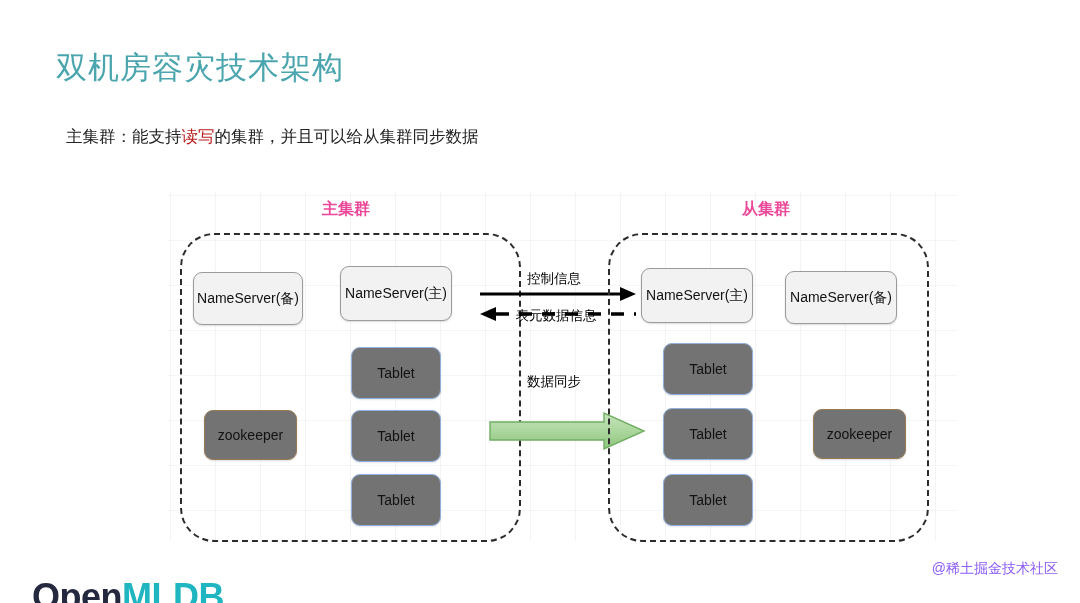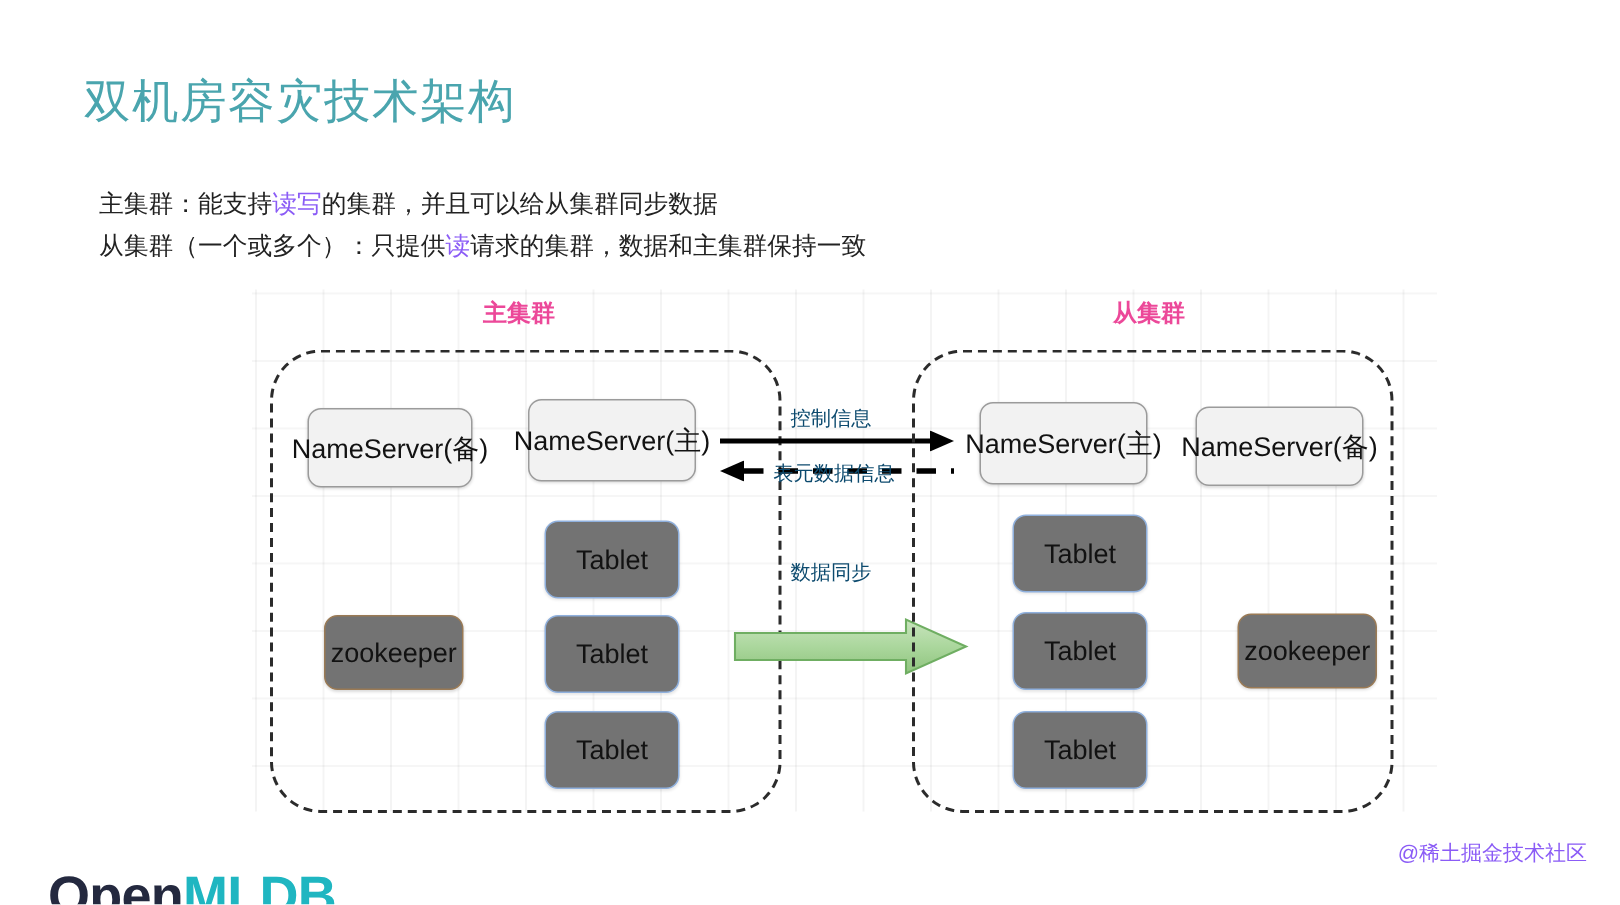--- a/index.html
+++ b/index.html
@@ -34,21 +34,21 @@
   #body-text {
     position: absolute;
     left: 66px;
     top: 122px;
     font-size: 16.5px;
     line-height: 28px;
     color: #222222;
     white-space: nowrap;
   }
   #body-text .hl {
-    color: #8b5cf6;
+    color: #b91c1c;
   }
 
   
   #diagram {
     position: absolute;
     left: 168px;
     top: 193px;
     width: 790px;
     height: 348px;
   }
@@ -82,25 +82,24 @@
   }
 
   
   .node {
     position: absolute;
     box-sizing: border-box;
     display: flex;
     align-items: center;
     justify-content: center;
     border-radius: 9px;
-    font-size: 18px;
+    font-size: 14px;
     color: #121212;
     text-align: center;
     white-space: nowrap;
-    margin-left: 12px;
   }
   .node.nameserver {
     background: #f2f2f2;
     border: 1.4px solid #9b9b9b;
     box-shadow: 0 1px 2px rgba(0,0,0,0.14);
   }
   .node.tablet {
     background: #737373;
     border: 1.4px solid #8fb0dd;
     box-shadow: 0 1px 2px rgba(0,0,0,0.10);
@@ -108,21 +107,21 @@
   .node.zookeeper {
     background: #737373;
     border: 1.4px solid #9a7a55;
     box-shadow: 0 1px 2px rgba(0,0,0,0.14);
   }
 
   
   .flow-label {
     position: absolute;
     font-size: 13.5px;
-    color: #0c4a6e;
+    color: #000000;
     white-space: nowrap;
     transform: translateX(-50%);
   }
   .arrow-svg {
     position: absolute;
   }
 
   
   #logo {
     position: absolute;
@@ -151,23 +150,20 @@
 </head>
 <body>
 
 <div id="slide">
 
   <div id="slide-title">双机房容灾技术架构</div>
 
   <div id="body-text">
     <div>
       <span>主集群：能支持</span><span class="hl">读写</span><span>的集群，并且可以给从集群同步数据</span>
-    </div>
-    <div>
-      <span>从集群（一个或多个）：只提供</span><span class="hl">读</span><span>请求的集群，数据和主集群保持一致</span>
     </div>
   </div>
 
   <div id="diagram">
 
     <div id="grid-layer"></div>
 
     <div class="cluster-caption" style="left:178px; top:6px;">主集群</div>
 
     <div class="cluster-frame" style="left:12px; top:40px; width:337px; height:305px;"></div>

